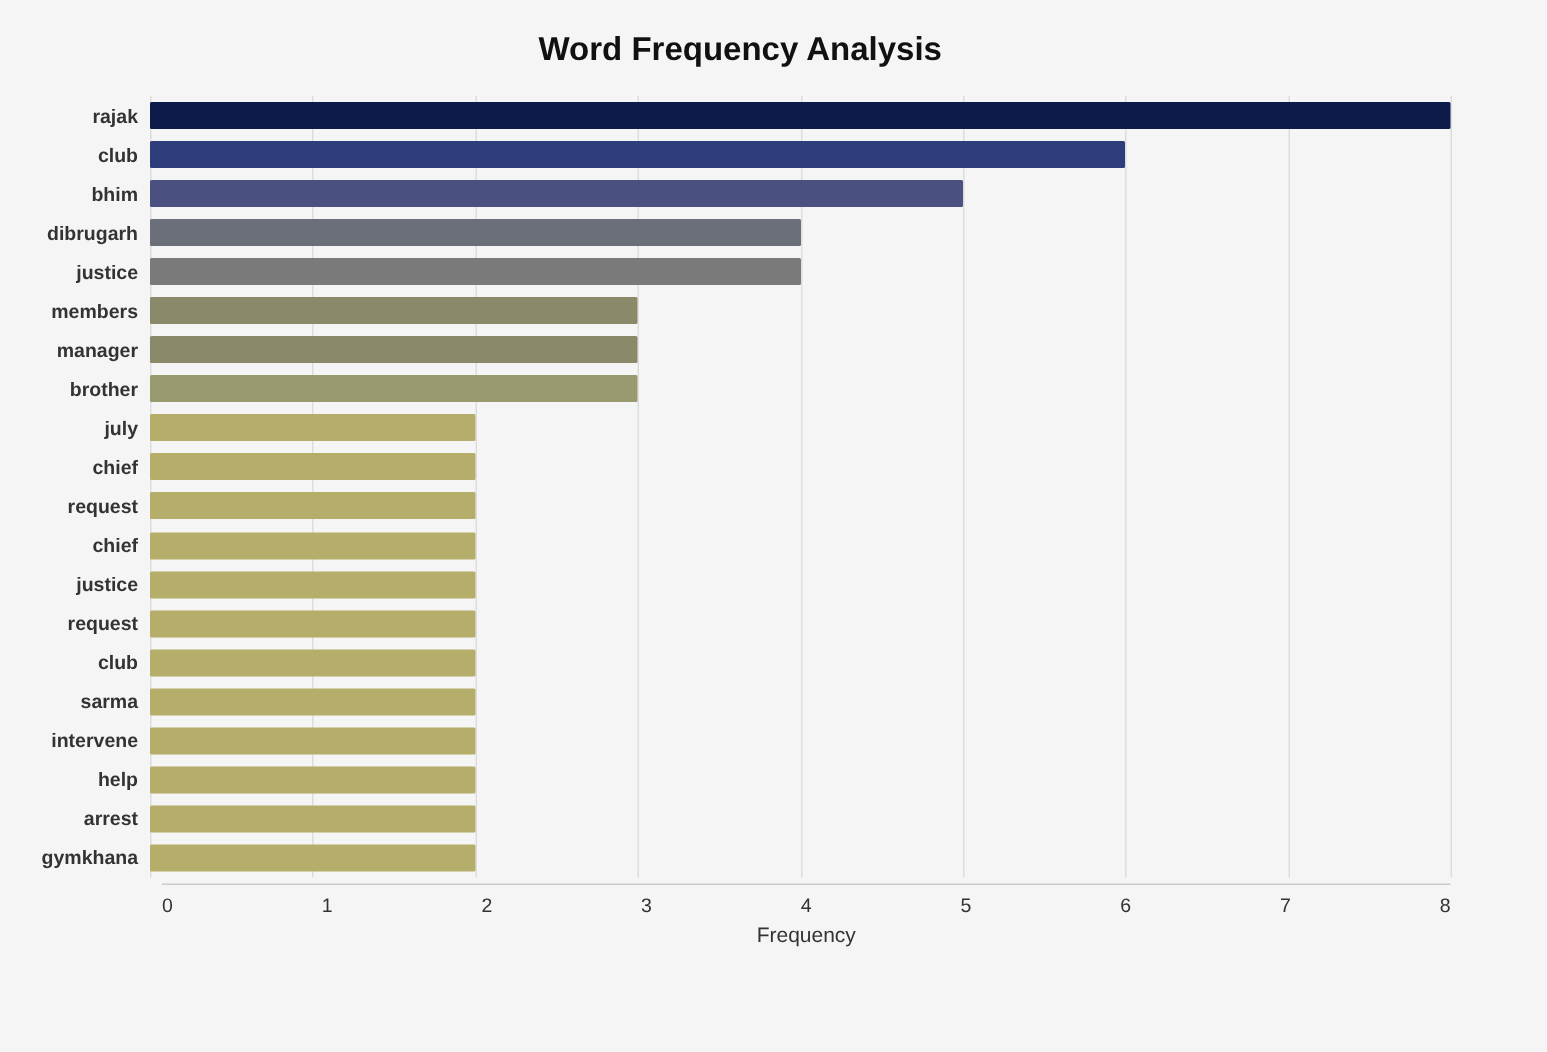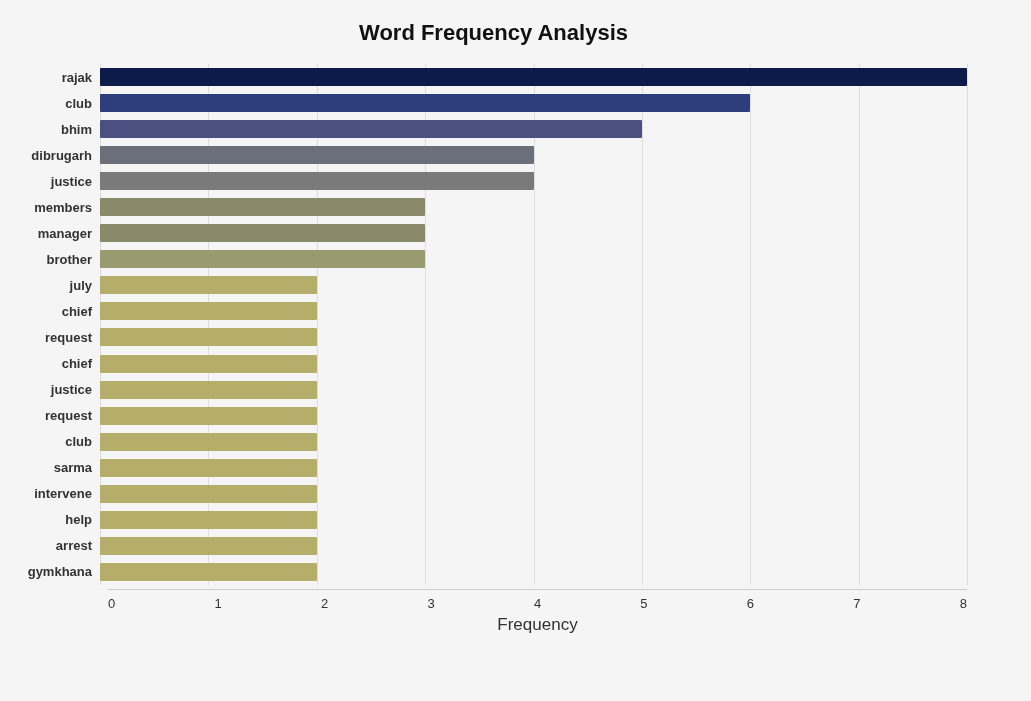--- a/index.html
+++ b/index.html
@@ -77,21 +77,21 @@
       justify-content: space-between;
       padding-top: 6px;
     }
     .x-axis-label {
       font-size: 13px;
       color: #333;
       text-align: center;
     }
     .x-axis-title {
       text-align: center;
-      font-size: 17px;
+      font-size: 14px;
       color: #333;
       margin-top: 4px;
     }
     .x-axis-line {
       border-top: 1px solid #ccc;
     }
   </style>
 </head>
 <body>
 

